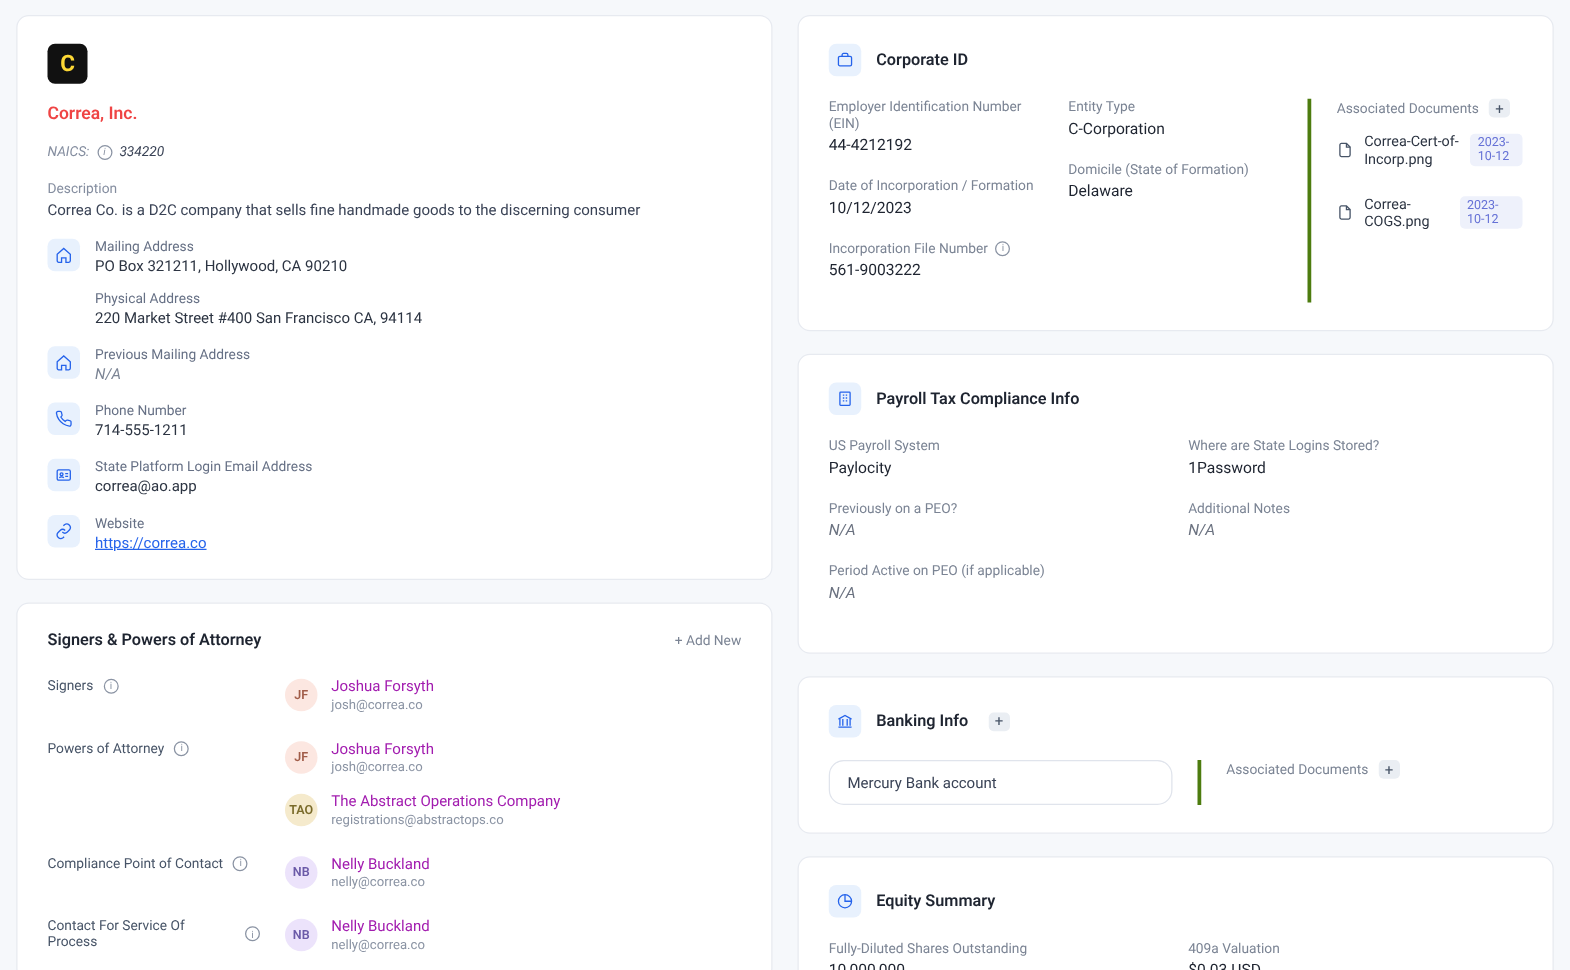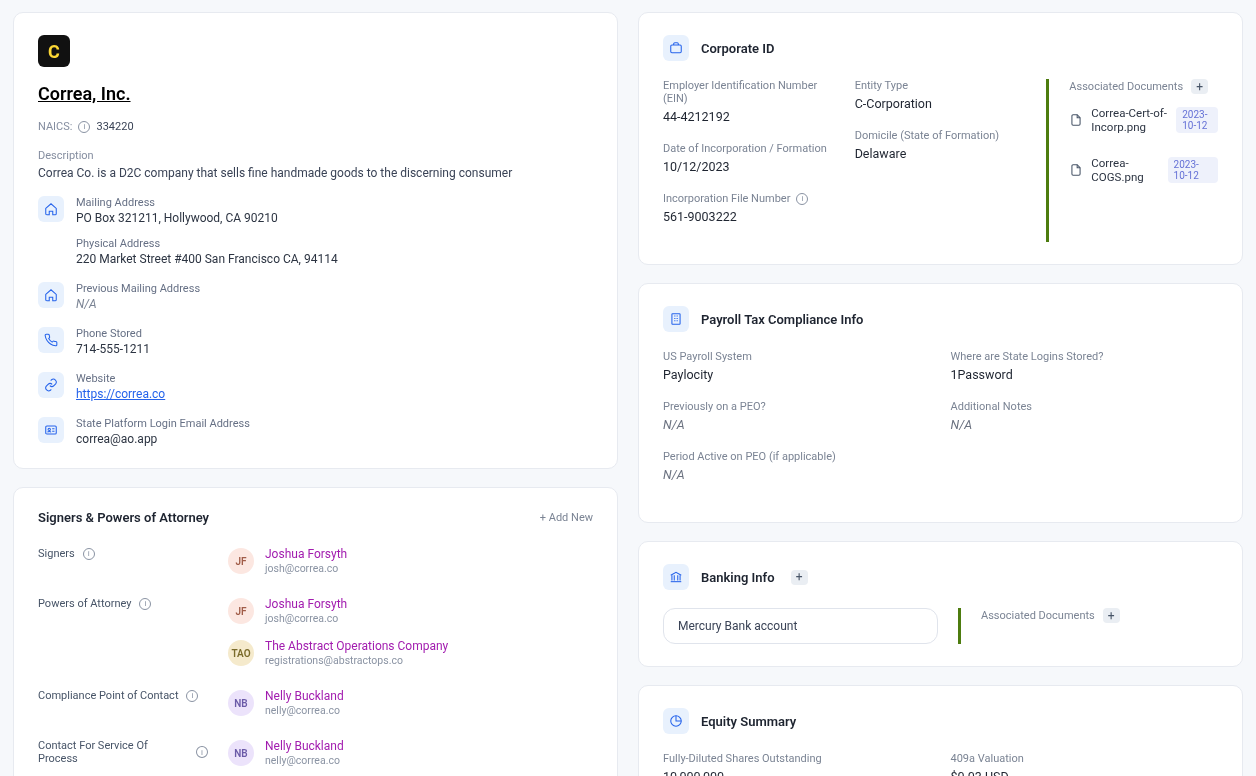--- a/index.html
+++ b/index.html
@@ -16,21 +16,21 @@
     background: #fff;
     border: 1px solid #e7eaf0;
     border-radius: 10px;
     padding: 22px 24px;
   }
   .logo {
     width: 32px; height: 32px; background:#111; border-radius:6px;
     display:flex; align-items:center; justify-content:center;
     color:#fdd835; font-weight:700; font-size:18px; margin-bottom:16px;
   }
-  .company-name { font-size: 18px; font-weight: 650; color:#000000;text-decoration:underline; }
+  .company-name { font-size: 14px; font-weight: 650; color:#ef4444; }
   .sub { font-size: 11px; color:#667085; margin-top:8px; display:flex; gap:4px; align-items:center; }
   .sub .lbl { color:#858ea0; }
   .sub .val { color:#3a4356; }
   .naics { color:#3a4356; display:flex; gap:6px; align-items:center; }
   .desc-block { margin-top: 16px; }
   .desc-lbl { font-size:11px; color:#858ea0; }
   .desc-text { font-size:12px; color:#3a4356; margin-top:4px; }
   .info-row { display:flex; gap:12px; align-items:flex-start; margin-top:16px; }
   .iconbox {
     width:26px; height:26px; flex:none; border-radius:6px;
@@ -87,21 +87,21 @@
 </head>
 <body>
 
 <div class="layout">
 
   <div class="col">
 
     <div class="card">
       <div class="logo">C</div>
       <div class="company-name">Correa, Inc.</div>
-      <div class="sub naics" style="margin-top:16px;">
+      <div class="sub naics" style="margin-top:16px;font-style:italic;">
         <span class="lbl">NAICS:</span>
         <span class="info-icon">i</span>
         <span class="val">334220</span>
       </div>
       <div class="desc-block">
         <div class="desc-lbl">Description</div>
         <div class="desc-text">Correa Co. is a D2C company that sells fine handmade goods to the discerning consumer</div>
       </div>
 
       <div class="info-row">
@@ -137,53 +137,53 @@
       </div>
 
       <div class="info-row">
         <div class="iconbox">
           <svg viewBox="0 0 24 24">
               <path d="M22 17v3a2 2 0 0 1-2.2 2 19.8 19.8 0 0 1-8.6-3.1 19.5 19.5 0 0 1-6-6A19.8 19.8 0 0 1 2 4.2 2 2 0 0 1 4 2h3a2 2 0 0 1 2 1.7c.1.9.3 1.8.6 2.6a2 2 0 0 1-.5 2.1L8 9.6a16 16 0 0 0 6 6l1.2-1.1a2 2 0 0 1 2.1-.5c.9.3 1.7.5 2.6.6A2 2 0 0 1 22 17z"></path>
             </svg>
         </div>
         <div class="info-col">
             <div class="info-item">
-          <div class="k">Phone Stored</div>
+          <div class="k">Phone Number</div>
           <div class="v">714-555-1211</div>
+        </div>
+          </div>
+      </div>
+
+      <div class="info-row">
+        <div class="iconbox">
+          <svg viewBox="0 0 24 24">
+              <rect x="3" y="5" width="18" height="14" rx="2"></rect>
+              <circle cx="9" cy="11" r="2"></circle>
+              <path d="M14 10h4M14 14h4M6 16c1-2 5-2 6 0"></path>
+            </svg>
+        </div>
+        <div class="info-col">
+            <div class="info-item">
+          <div class="k">State Platform Login Email Address</div>
+          <div class="v">correa@ao.app</div>
         </div>
           </div>
       </div>
 
       <div class="info-row">
         <div class="iconbox">
           <svg viewBox="0 0 24 24">
               <path d="M10 13a5 5 0 0 0 7 0l3-3a5 5 0 0 0-7-7l-1.5 1.5"></path>
               <path d="M14 11a5 5 0 0 0-7 0l-3 3a5 5 0 0 0 7 7l1.5-1.5"></path>
             </svg>
         </div>
         <div class="info-col">
             <div class="info-item">
           <div class="k">Website</div>
           <div class="v"><a href="#">https://correa.co</a></div>
-        </div>
-          </div>
-      </div>
-
-      <div class="info-row">
-        <div class="iconbox">
-          <svg viewBox="0 0 24 24">
-              <rect x="3" y="5" width="18" height="14" rx="2"></rect>
-              <circle cx="9" cy="11" r="2"></circle>
-              <path d="M14 10h4M14 14h4M6 16c1-2 5-2 6 0"></path>
-            </svg>
-        </div>
-        <div class="info-col">
-            <div class="info-item">
-          <div class="k">State Platform Login Email Address</div>
-          <div class="v">correa@ao.app</div>
         </div>
           </div>
       </div>
     </div>
 
     <div class="card">
       <div class="signers-head">
         <div class="card-title">Signers &amp; Powers of Attorney</div>
         <div class="add-new">+ Add New</div>
       </div>

